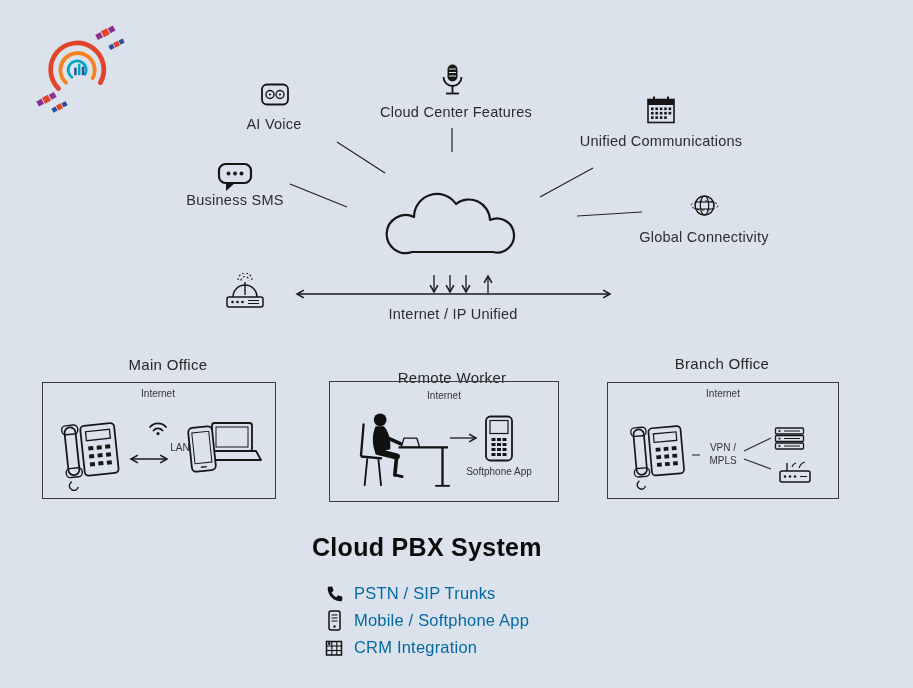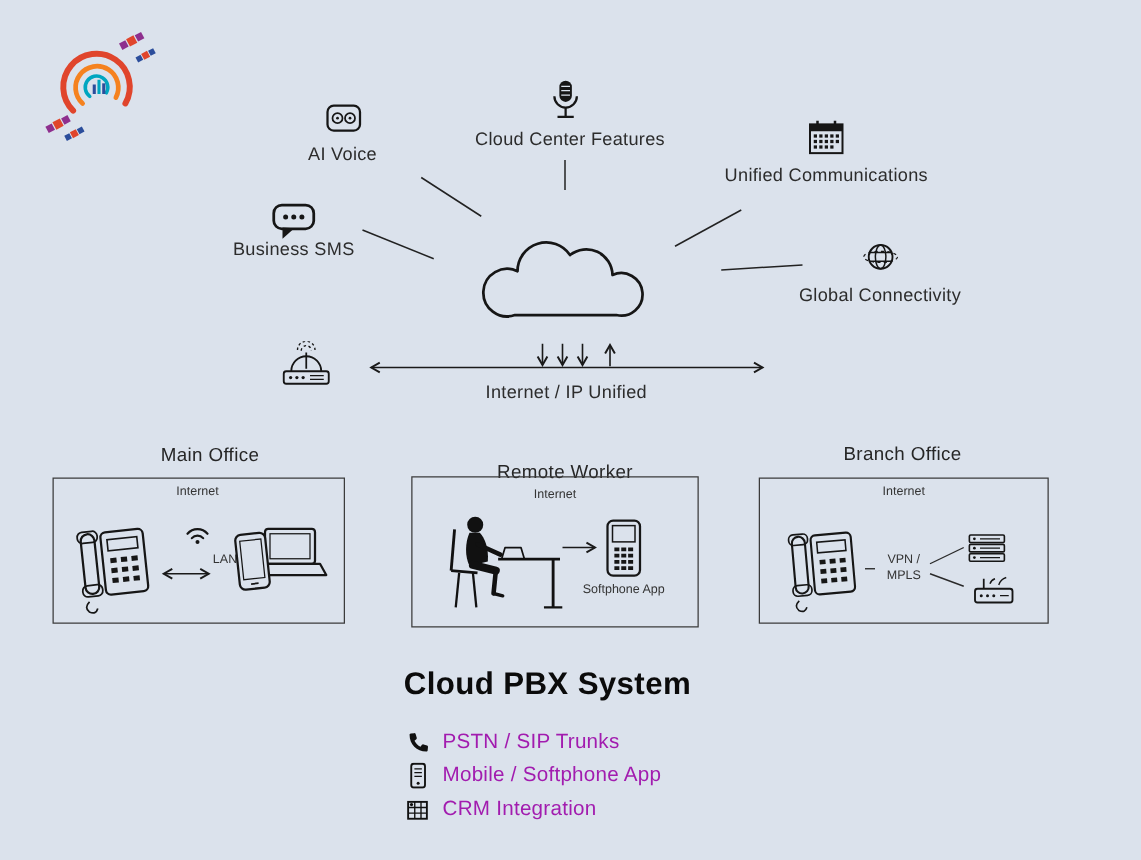--- a/index.html
+++ b/index.html
@@ -11,21 +11,21 @@
   }
   .abs{position:absolute;}
   .ctr{transform:translateX(-50%);text-align:center;}
   .label{font-size:14.5px;letter-spacing:.25px;color:#2c2c2c;white-space:nowrap;}
   .small{font-size:10px;color:#343434;white-space:nowrap;line-height:1.3;}
   .office{position:absolute;border:1.3px solid #3b3b3b;background:transparent;}
   .office-title{font-size:15px;color:#262626;letter-spacing:.3px;white-space:nowrap;}
   .footer-title{font-size:25px;font-weight:700;color:#0b0b0b;letter-spacing:.3px;white-space:nowrap;}
   .legend{display:flex;flex-direction:column;gap:6px;}
   .legend-row{display:flex;align-items:center;gap:11px;height:21px;}
-  .legend-row .txt{font-size:16.5px;color:#a21caf;letter-spacing:.2px;white-space:nowrap;}
+  .legend-row .txt{font-size:16.5px;color:#0369a1;letter-spacing:.2px;white-space:nowrap;}
   svg{display:block;}
 </style>
 </head>
 <body>
 
 <div class="canvas">
 
   <svg class="abs" style="left:0;top:0;" width="913" height="688" viewBox="0 0 913 688">
     <defs>
       <marker id="ah" viewBox="0 0 10 10" refX="8" refY="5" markerWidth="7.5" markerHeight="7.5" orient="auto-start-reverse">
@@ -327,21 +327,21 @@
         <path d="M21 9 a9 9 0 0 1 6 -6" fill="none" stroke="#161616" stroke-width="1.1"></path>
         <rect x="2" y="12" width="30" height="11" rx="2" fill="none" stroke="#161616" stroke-width="1.5"></rect>
         <circle cx="7" cy="17.5" r="1.2" fill="#161616"></circle>
         <circle cx="12" cy="17.5" r="1.2" fill="#161616"></circle>
         <circle cx="17" cy="17.5" r="1.2" fill="#161616"></circle>
         <line x1="22" y1="17.5" x2="29" y2="17.5" stroke="#161616" stroke-width="1"></line>
       </svg>
     </span>
   </div>
 
-  <div class="abs footer-title" style="left:323px;top:533px;text-align:center;">Cloud PBX System</div>
+  <div class="abs footer-title" style="left:312px;top:533px;text-align:center;">Cloud PBX System</div>
 
   <div class="abs legend" style="left:325px;top:583px;">
     <div class="legend-row">
       <span>
         <svg width="18" height="18" viewBox="0 0 18 18">
           <path d="M3.6 1.8 L6.4 1.5 C6.9 1.45 7.35 1.75 7.5 2.25 L8.4 5.1 C8.55 5.55 8.4 6.05 8.05 6.35 L6.6 7.5 C7.6 9.6 9.3 11.3 11.4 12.3 L12.55 10.85 C12.85 10.5 13.35 10.35 13.8 10.5 L16.65 11.4 C17.15 11.55 17.45 12 17.4 12.5 L17.1 15.3 C17.05 15.85 16.6 16.25 16.05 16.25 C8.3 16.25 2.65 10.6 2.65 2.85 C2.65 2.3 3.05 1.85 3.6 1.8 Z" fill="#111"></path>
         </svg>
       </span>
       <span class="txt">PSTN / SIP Trunks</span>
     </div>

